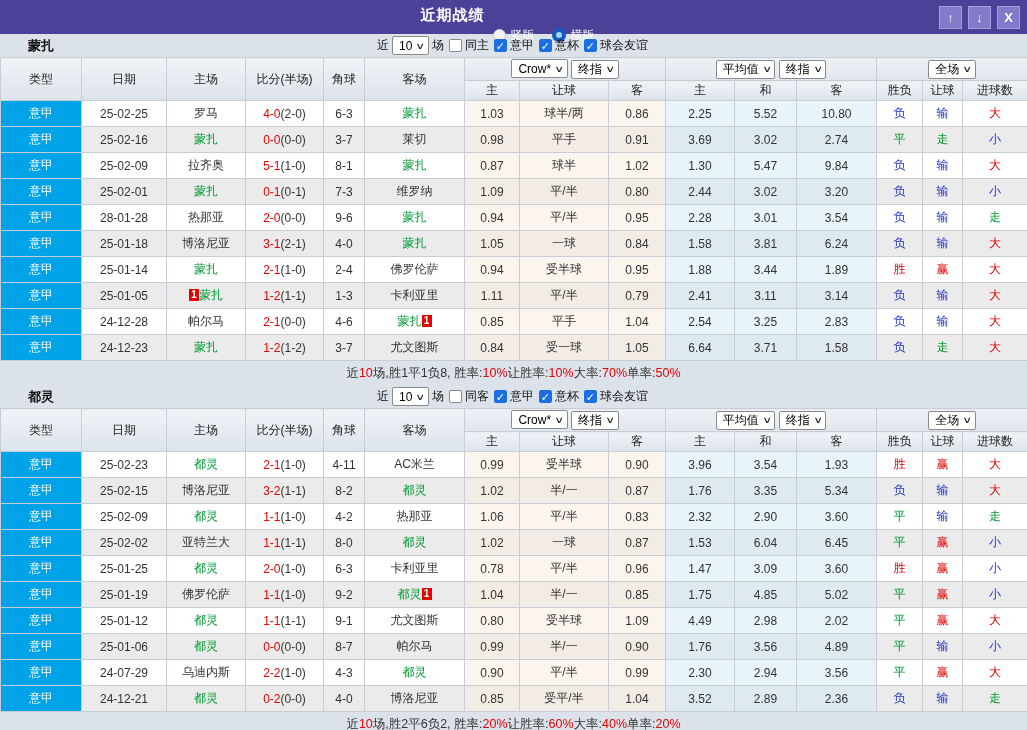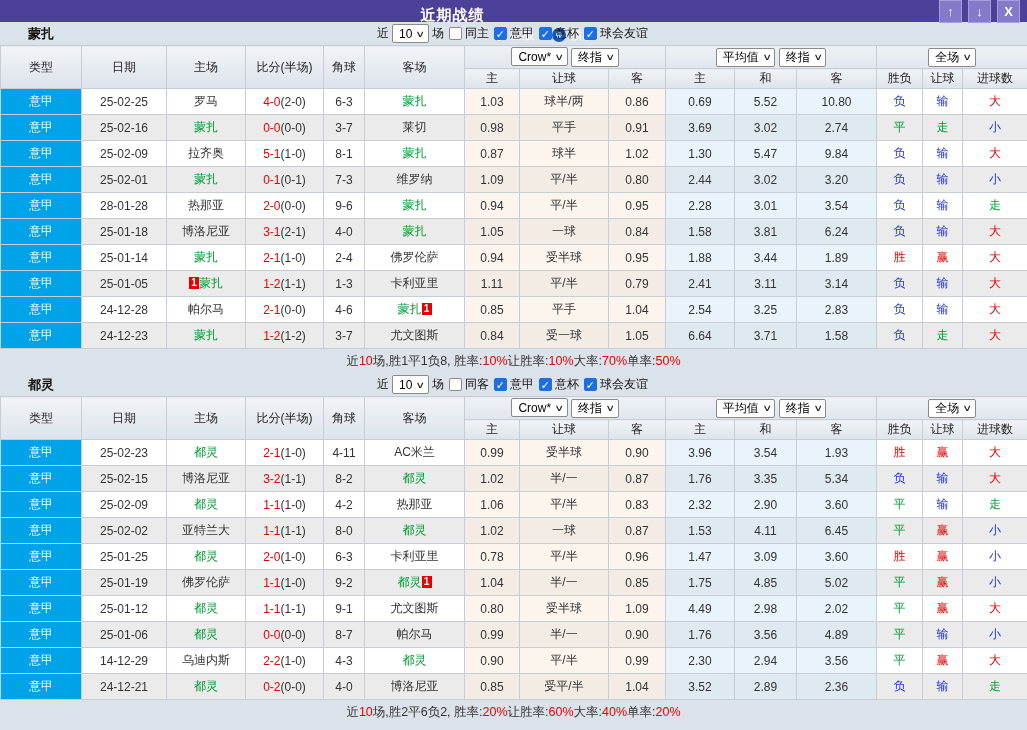--- a/index.html
+++ b/index.html
@@ -1,20 +1,20 @@
 <!DOCTYPE html>
 <html><head>
 <meta charset="utf-8">
 <style>
   html,body{margin:0;padding:0;}
   body{font-family:"Liberation Sans","DejaVu Sans",sans-serif;}
   .app{width:1027px;height:730px;background:#dbe2e9;position:relative;overflow:hidden;}
 
   
-  .titlebar{height:22px;background:#4c4199;position:relative;display:flex;align-items:center;}
+  .titlebar{height:34px;background:#4c4199;position:relative;display:flex;align-items:center;}
   .tb-center{position:absolute;left:0;right:0;top:0;height:30px;display:flex;align-items:center;justify-content:center;gap:8px;color:#fff;}
   .tb-title{font-size:15px;font-weight:bold;letter-spacing:1px;}
   .radio-group{display:flex;align-items:center;gap:5px;font-size:12px;margin-top:40px;}
   .radio{display:inline-block;border-radius:50%;}
   .radio.off{width:11px;height:11px;background:#f2f2f2;border:1px solid #cfcfcf;}
   .radio.on{width:6px;height:6px;background:#9fd8ff;border:4px solid #1a57c2;}
   .radio-label{margin-right:12px;}
   .tb-buttons{margin-left:auto;display:flex;gap:6px;padding-right:7px;position:relative;z-index:2;}
   .tbtn{width:23px;height:23px;background:#837bca;border:1px solid #a79edd;color:#fff;font-size:13px;font-weight:bold;display:flex;align-items:center;justify-content:center;padding:0;cursor:pointer;}
 
@@ -174,21 +174,21 @@
           <tr>
             <td class="league">意甲</td>
             <td>25-02-25</td>
             <td><span>罗马</span></td>
             <td><span class="score-ft">4-0</span><span class="score-ht">(2-0)</span></td>
             <td>6-3</td>
             <td><span class="team-green">蒙扎</span></td>
             <td class="odds1">1.03</td>
             <td class="odds1">球半/两</td>
             <td class="odds1">0.86</td>
-            <td class="odds2">0.69</td>
+            <td class="odds2">2.25</td>
             <td class="odds2">5.52</td>
             <td class="odds2">10.80</td>
             <td class="c-blue">负</td>
             <td class="c-blue">输</td>
             <td class="c-red">大</td>
           </tr>
           <tr>
             <td class="league">意甲</td>
             <td>25-02-16</td>
             <td><span class="team-green">蒙扎</span></td>
@@ -499,21 +499,21 @@
             <td class="league">意甲</td>
             <td>25-02-02</td>
             <td><span>亚特兰大</span></td>
             <td><span class="score-ft">1-1</span><span class="score-ht">(1-1)</span></td>
             <td>8-0</td>
             <td><span class="team-green">都灵</span></td>
             <td class="odds1">1.02</td>
             <td class="odds1">一球</td>
             <td class="odds1">0.87</td>
             <td class="odds2">1.53</td>
-            <td class="odds2">4.11</td>
+            <td class="odds2">6.04</td>
             <td class="odds2">6.45</td>
             <td class="c-green">平</td>
             <td class="c-red">赢</td>
             <td class="c-blue">小</td>
           </tr>
           <tr>
             <td class="league">意甲</td>
             <td>25-01-25</td>
             <td><span class="team-green">都灵</span></td>
             <td><span class="score-ft">2-0</span><span class="score-ht">(1-0)</span></td>
@@ -575,21 +575,21 @@
             <td class="odds1">0.90</td>
             <td class="odds2">1.76</td>
             <td class="odds2">3.56</td>
             <td class="odds2">4.89</td>
             <td class="c-green">平</td>
             <td class="c-blue">输</td>
             <td class="c-blue">小</td>
           </tr>
           <tr>
             <td class="league">意甲</td>
-            <td>14-12-29</td>
+            <td>24-07-29</td>
             <td><span>乌迪内斯</span></td>
             <td><span class="score-ft">2-2</span><span class="score-ht">(1-0)</span></td>
             <td>4-3</td>
             <td><span class="team-green">都灵</span></td>
             <td class="odds1">0.90</td>
             <td class="odds1">平/半</td>
             <td class="odds1">0.99</td>
             <td class="odds2">2.30</td>
             <td class="odds2">2.94</td>
             <td class="odds2">3.56</td>

